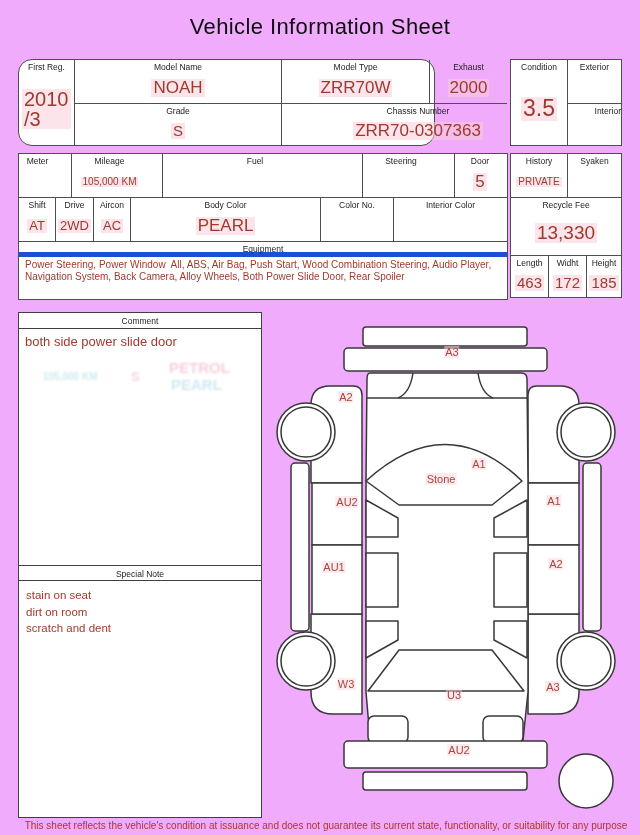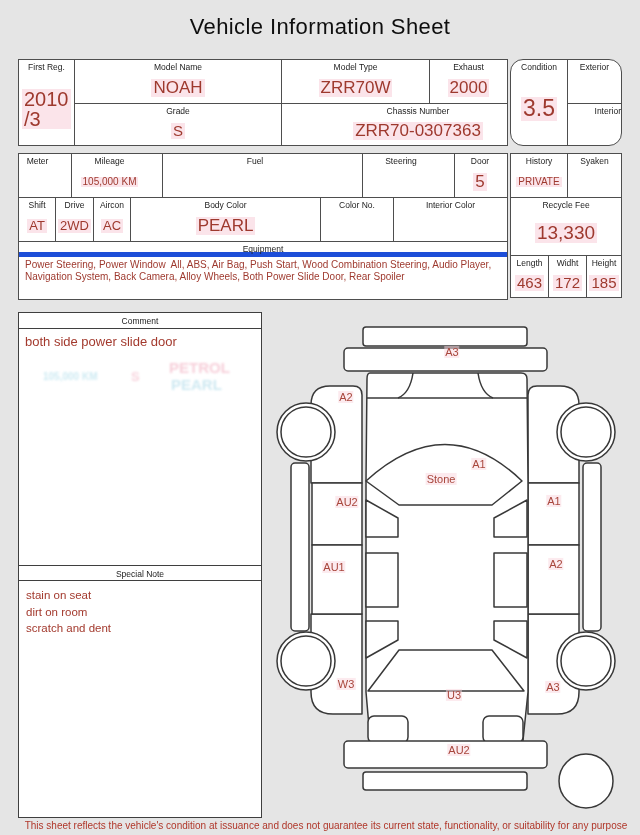--- a/index.html
+++ b/index.html
@@ -1,18 +1,18 @@
 <!DOCTYPE html>
 <html><head>
 <meta charset="utf-8">
 <style>
   * { margin:0; padding:0; box-sizing:border-box; }
   html,body { background:#ffffff; }
   body { font-family:"Liberation Sans", sans-serif; }
-  .sheet { position:relative; width:640px; height:835px; background:#e5e5e5; overflow:hidden; }
+  .sheet { position:relative; width:640px; height:835px; background:#f0abfc; overflow:hidden; }
 
   .title { position:absolute; left:0; top:14px; width:640px; text-align:center;
            font-size:22px; font-weight:500; letter-spacing:.4px; color:#0e0e0e; }
 
   
   .blk { position:absolute; border:1px solid #4e4e4e; background:#fff; }
   .cell { position:relative; display:flex; flex-direction:column; min-width:0; }
   .bl { border-left:1px solid #4e4e4e; }
   .bt { border-top:1px solid #4e4e4e; }
   .hdr { font-size:8.5px; color:#1c1c1c; text-align:center; padding-top:2px; line-height:11px;
@@ -52,21 +52,21 @@
   .footer { position:absolute; left:0; top:820px; width:640px; text-align:center;
             font-size:10px; color:#b0372a;padding-left:12px; }
 </style>
 </head>
 <body>
 
 <div class="sheet">
 
   <div class="title">Vehicle Information Sheet</div>
 
-  <div class="blk" style="left:18px; top:59px; width:490px; height:87px; display:grid; grid-template-columns:55px 207px 148px 78px; grid-template-rows:43px 42px;">
+  <div class="blk" style="left:18px; top:59px; width:417px; height:87px; display:grid; grid-template-columns:55px 207px 148px 78px; grid-template-rows:43px 42px;border-radius:14px;">
     <div class="cell" style="grid-row:1/3;">
       <div class="hdr">First Reg.</div>
       <div class="val left" style="padding-left:3px;">
           <span class="hl v20">2010
 /3</span>
         </div>
     </div>
     <div class="cell bl">
       <div class="hdr">Model Name</div>
       <div class="val">
@@ -92,21 +92,21 @@
         </div>
     </div>
     <div class="cell bl bt" style="grid-column:3/5;padding-left:47px;">
       <div class="hdr">Chassis Number</div>
       <div class="val">
           <span class="hl v17">ZRR70-0307363</span>
         </div>
     </div>
   </div>
 
-  <div class="blk" style="left:510px; top:59px; width:112px; height:87px; display:grid; grid-template-columns:56px 54px; grid-template-rows:43px 42px;border-radius:13px;">
+  <div class="blk" style="left:510px; top:59px; width:112px; height:87px; display:grid; grid-template-columns:56px 54px; grid-template-rows:43px 42px;">
     <div class="cell" style="grid-row:1/3;">
       <div class="hdr">Condition</div>
       <div class="val">
           <span class="hl v22">3.5</span>
         </div>
     </div>
     <div class="cell bl">
       <div class="hdr">Exterior</div>
       <div class="val">
           <span class="hl v13"></span>

